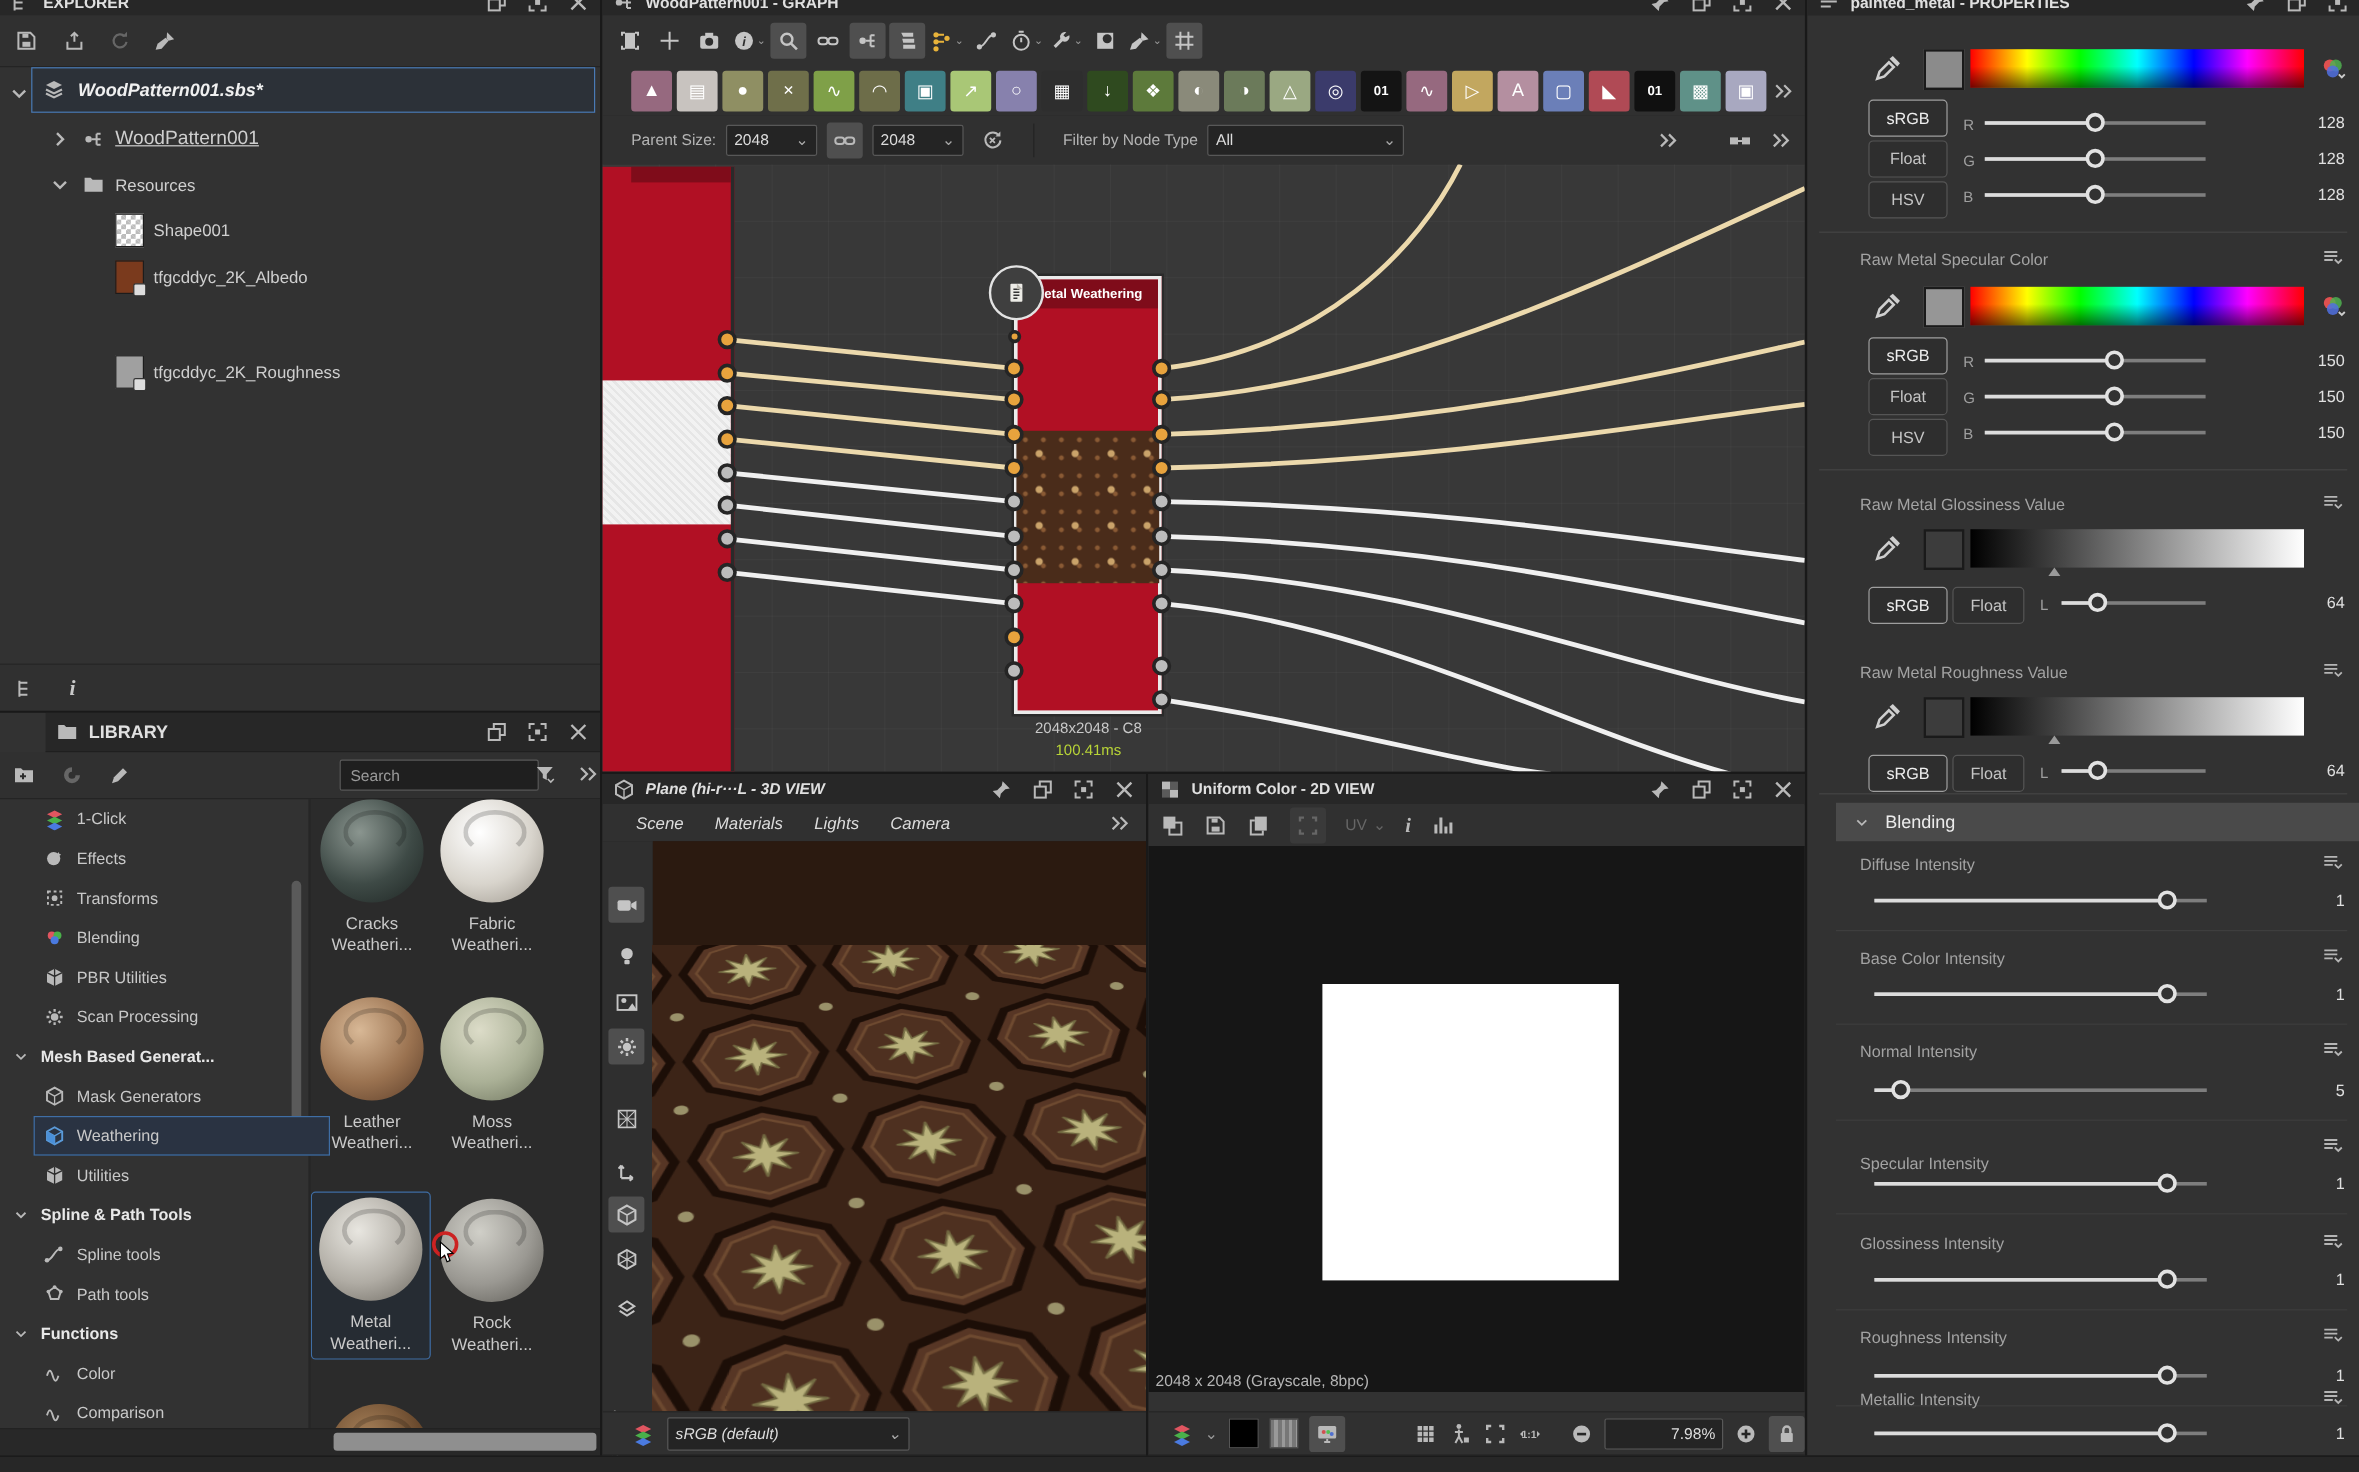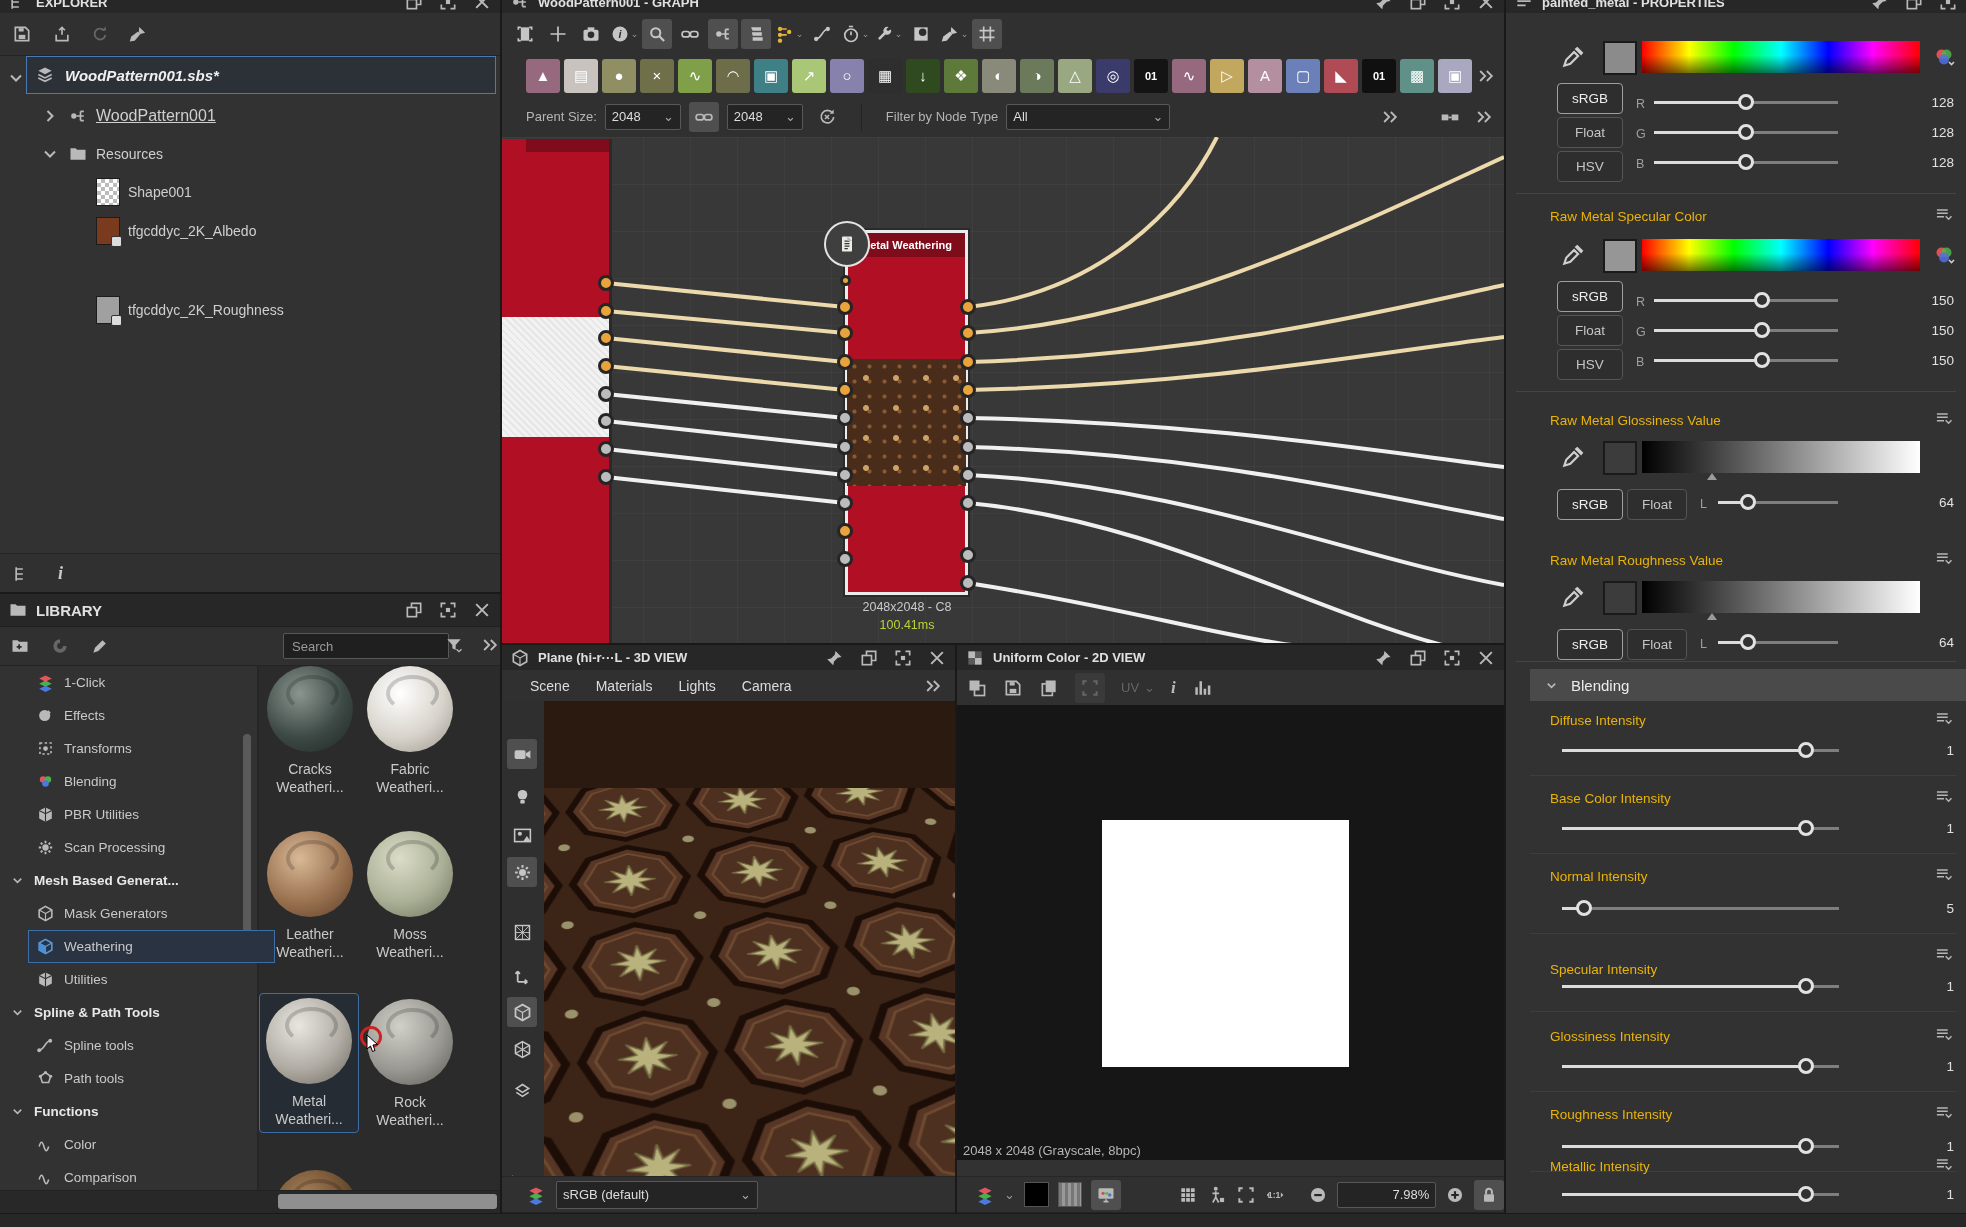--- a/index.html
+++ b/index.html
@@ -53,21 +53,21 @@
   .nodebox{position:absolute;box-sizing:border-box;}
   
   .slider{position:absolute;height:18px;}
   .slider .track{position:absolute;left:0;right:0;top:8px;height:2.5px;background:#7e7e7e;}
   .slider .fill{position:absolute;left:0;top:8px;height:2.5px;background:#dcdcdc;}
   .slider .knob{position:absolute;top:1px;width:16px;height:16px;border-radius:50%;border:3.5px solid #e2e2e2;
                 background:#323232;box-sizing:border-box;}
   .pbtn{position:absolute;width:64px;height:29px;border:1px solid #555;border-radius:4px;background:#2e2e2e;
         color:#c5c5c5;display:flex;align-items:center;justify-content:center;font-size:13.5px;}
   .pbtn.on{border-color:#9f9f9f;color:#eee;}
-  .ptitle{position:absolute;left:44px;color:#eab308;font-size:13.5px;}
+  .ptitle{position:absolute;left:44px;color:#a3a3a3;font-size:13.5px;}
   .pval{position:absolute;width:60px;text-align:right;color:#e0e0e0;font-size:13.5px;}
   .sep{position:absolute;left:10px;right:10px;height:1px;background:#454545;}
   .menuitem{color:#dcdcdc;font-size:14px;margin-right:26px;}
 </style>
 </head>
 <body>
 
 <div id="app">
 
   <div class="panel" id="explorer" style="left:0;top:0;width:500px;height:592px;">
@@ -191,21 +191,21 @@
       <span class="ic">
           <svg width="20" height="20" viewBox="0 0 24 24">
             <path d="M5 4v16M5 6h8M5 12h8M5 18h8" stroke="currentColor" stroke-width="2" fill="none"></path>
           </svg>
         </span>
       <span class="ic" style="font-style:italic;font-family:'Liberation Serif',serif;font-weight:bold;font-size:18px;color:#c9c9c9;">i</span>
     </div>
   </div>
 
   <div class="panel" id="library" style="left:0;top:594px;width:500px;height:619px;">
-    <div class="phead" style="height:32px;">
+    <div class="phead" style="height:32px;margin-left:38px;">
       <span class="ic">
           <svg width="20" height="20" viewBox="0 0 24 24">
             <path d="M3 5h6l2 2h10v12H3z" fill="currentColor"></path>
           </svg>
         </span>
       <span class="ttl" style="font-size:15px;">LIBRARY</span>
       <span class="hicons">
         <span class="ic">
             <svg width="20" height="20" viewBox="0 0 24 24">
               <rect x="4" y="9" width="11" height="11" fill="none" stroke="currentColor" stroke-width="2"></rect>
@@ -733,21 +733,21 @@
         <div class="pin o" style="left: 458px; top: 245px; width: 16px; height: 16px;"></div>
         <div class="pin g" style="left: 458px; top: 273px; width: 16px; height: 16px;"></div>
         <div class="pin g" style="left: 458px; top: 302px; width: 16px; height: 16px;"></div>
         <div class="pin g" style="left: 458px; top: 330px; width: 16px; height: 16px;"></div>
         <div class="pin g" style="left: 458px; top: 358px; width: 16px; height: 16px;"></div>
         <div class="pin g" style="left: 458px; top: 410px; width: 16px; height: 16px;"></div>
         <div class="pin g" style="left: 458px; top: 438px; width: 16px; height: 16px;"></div>
       </div>
   </div>
 
-  <div class="panel" id="view3d" style="left:502px;top:645px;width:453px;height:568px;">
+  <div class="panel" id="view3d" style="left:502px;top:645px;width:453px;height:568px;font-style:italic;">
     <div class="phead" style="height:25px;">
       <span class="ic">
           <svg width="20" height="20" viewBox="0 0 24 24">
             <path d="M12 3l8 4.5v9L12 21l-8-4.5v-9z" fill="none" stroke="currentColor" stroke-width="2"></path>
             <path d="M12 12l8-4.5M12 12L4 7.5M12 12v9" stroke="currentColor" stroke-width="1.4" fill="none"></path>
           </svg>
         </span>
       <span class="ttl">Plane (hi-r···L - 3D VIEW</span>
       <span class="hicons">
         <span class="ic">

